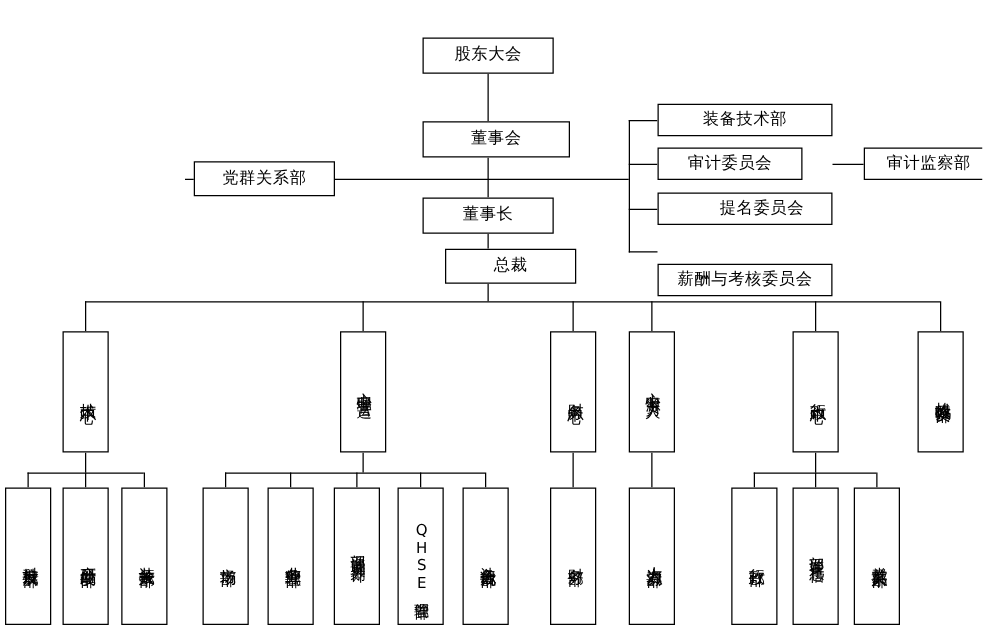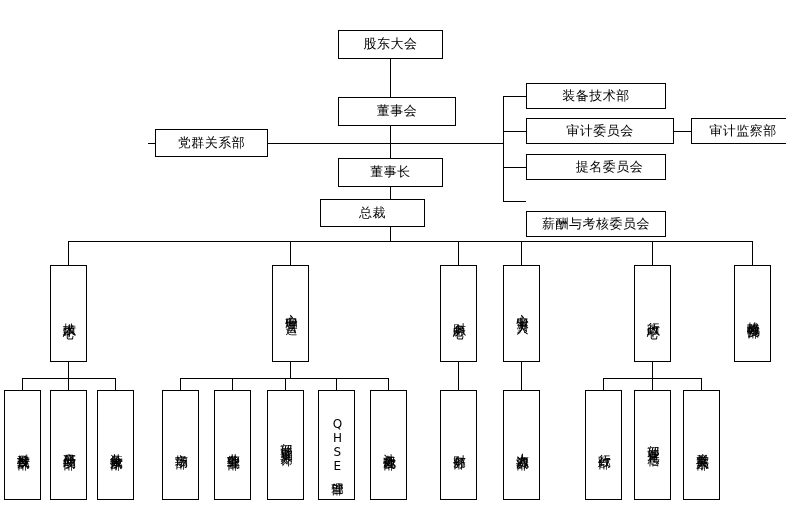--- a/index.html
+++ b/index.html
@@ -119,24 +119,24 @@
   <div class="ln vline" style="left:701px; top:378px; height:12px;"></div>
 
   <div class="node h" style="left:338px; top:30px; width:105px; height:29px;">股东大会</div>
 
   <div class="node h" style="left:338px; top:97px; width:118px; height:29px;">董事会</div>
 
   <div class="node h" style="left:155px; top:129px; width:113px; height:28px;">党群关系部</div>
 
   <div class="node h" style="left:338px; top:158px; width:105px; height:29px;">董事长</div>
 
-  <div class="node h" style="left:320px; top:199px; width:105px; height:28px;text-align:center;">总裁</div>
+  <div class="node h" style="left:356px; top:199px; width:105px; height:28px;text-align:center;">总裁</div>
 
   <div class="node h" style="left:526px; top:83px; width:140px; height:26px;">装备技术部</div>
-  <div class="node h" style="left:526px; top:118px; width:148px; height:26px;">审计委员会</div>
+  <div class="node h" style="left:526px; top:118px; width:116px; height:26px;">审计委员会</div>
   <div class="node h" style="left:526px; top:154px; width:140px; height:26px;padding-left:27px;">提名委员会</div>
   <div class="node h" style="left:526px; top:188px; width:140px; height:26px;margin-top:23px;">薪酬与考核委员会</div>
 
   <div class="node h" style="left:691px; top:118px; width:104px; height:26px;">审计监察部</div>
 
   <div class="node v" style="left:50px; top:265px; width:37px; height:97px;">技术中心</div>
   <div class="node v tight" style="left:272px; top:265px; width:37px; height:97px;">运营管理中心</div>
   <div class="node v" style="left:440px; top:265px; width:37px; height:97px;">财务中心</div>
   <div class="node v tight" style="left:503px; top:265px; width:37px; height:97px;">人力资源中心</div>
   <div class="node v" style="left:634px; top:265px; width:37px; height:97px;">行政中心</div>

